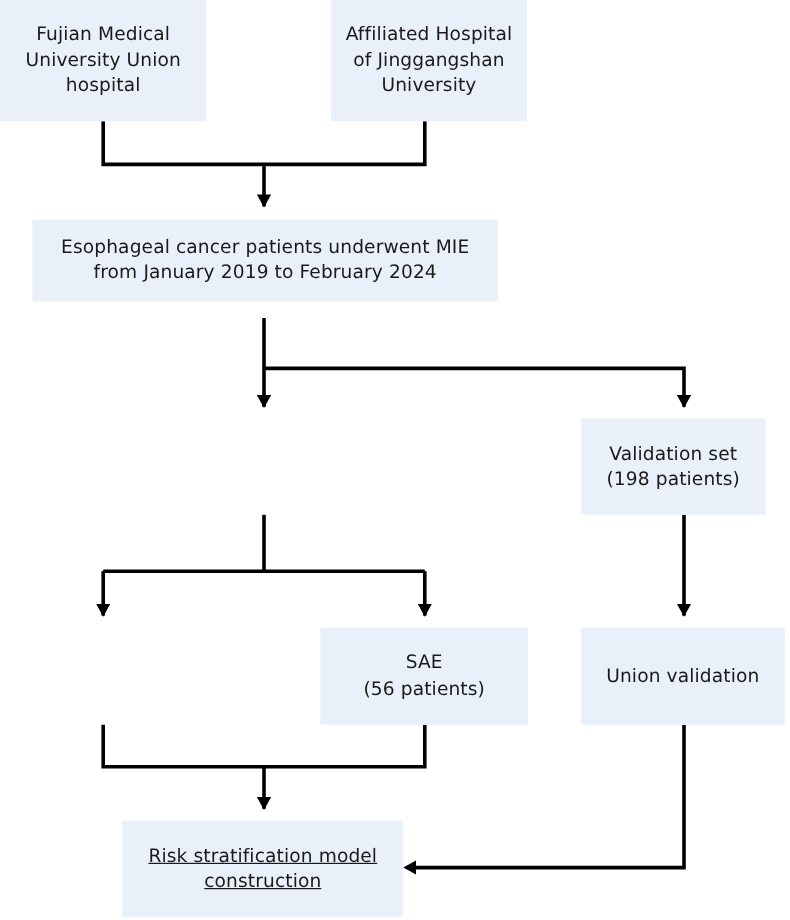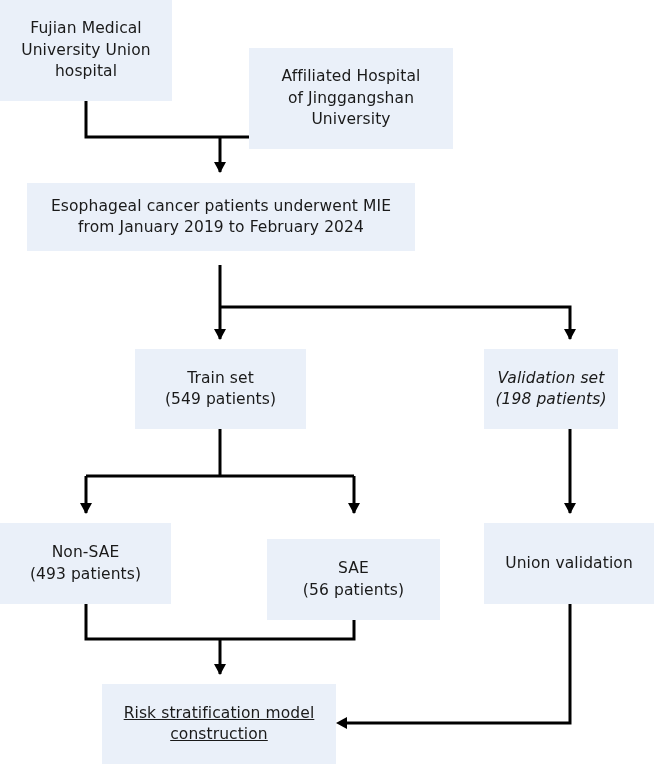--- a/index.html
+++ b/index.html
@@ -91,47 +91,39 @@
 
     </g>
   </svg>
 
   <div class="node-box" style="left:0px; top:0px; width:172px; height:101px;">
     <span>Fujian Medical
 University Union
 hospital</span>
   </div>
 
-  <div class="node-box" style="left:249px; top:0px; width:204px; height:101px;margin-top:48px;">
+  <div class="node-box" style="left:276px; top:0px; width:163px; height:101px;">
     <span>Affiliated Hospital
 of Jinggangshan
 University</span>
   </div>
 
   <div class="node-box" style="left:27px; top:183px; width:388px; height:68px;">
     <span>Esophageal cancer patients underwent MIE
 from January 2019 to February 2024</span>
   </div>
 
-  <div class="node-box" style="left:135px; top:349px; width:171px; height:80px;">
-    <span>Train set
-(549 patients)</span>
-  </div>
 
-  <div class="node-box" style="left:484px; top:349px; width:134px; height:80px;font-style:italic;">
+  <div class="node-box" style="left:484px; top:349px; width:154px; height:80px;">
     <span>Validation set
 (198 patients)</span>
   </div>
 
-  <div class="node-box" style="left:0px; top:523px; width:171px; height:81px;">
-    <span>Non-SAE
-(493 patients)</span>
-  </div>
 
-  <div class="node-box" style="left:267px; top:523px; width:173px; height:81px;margin-top:16px;">
+  <div class="node-box" style="left:267px; top:523px; width:173px; height:81px;">
     <span>SAE
 (56 patients)</span>
   </div>
 
   <div class="node-box" style="left:484px; top:523px; width:170px; height:81px;">
     <span>Union validation</span>
   </div>
 
   <div class="node-box" style="left:102px; top:684px; width:234px; height:80px;text-decoration:underline;">
     <span>Risk stratification model

